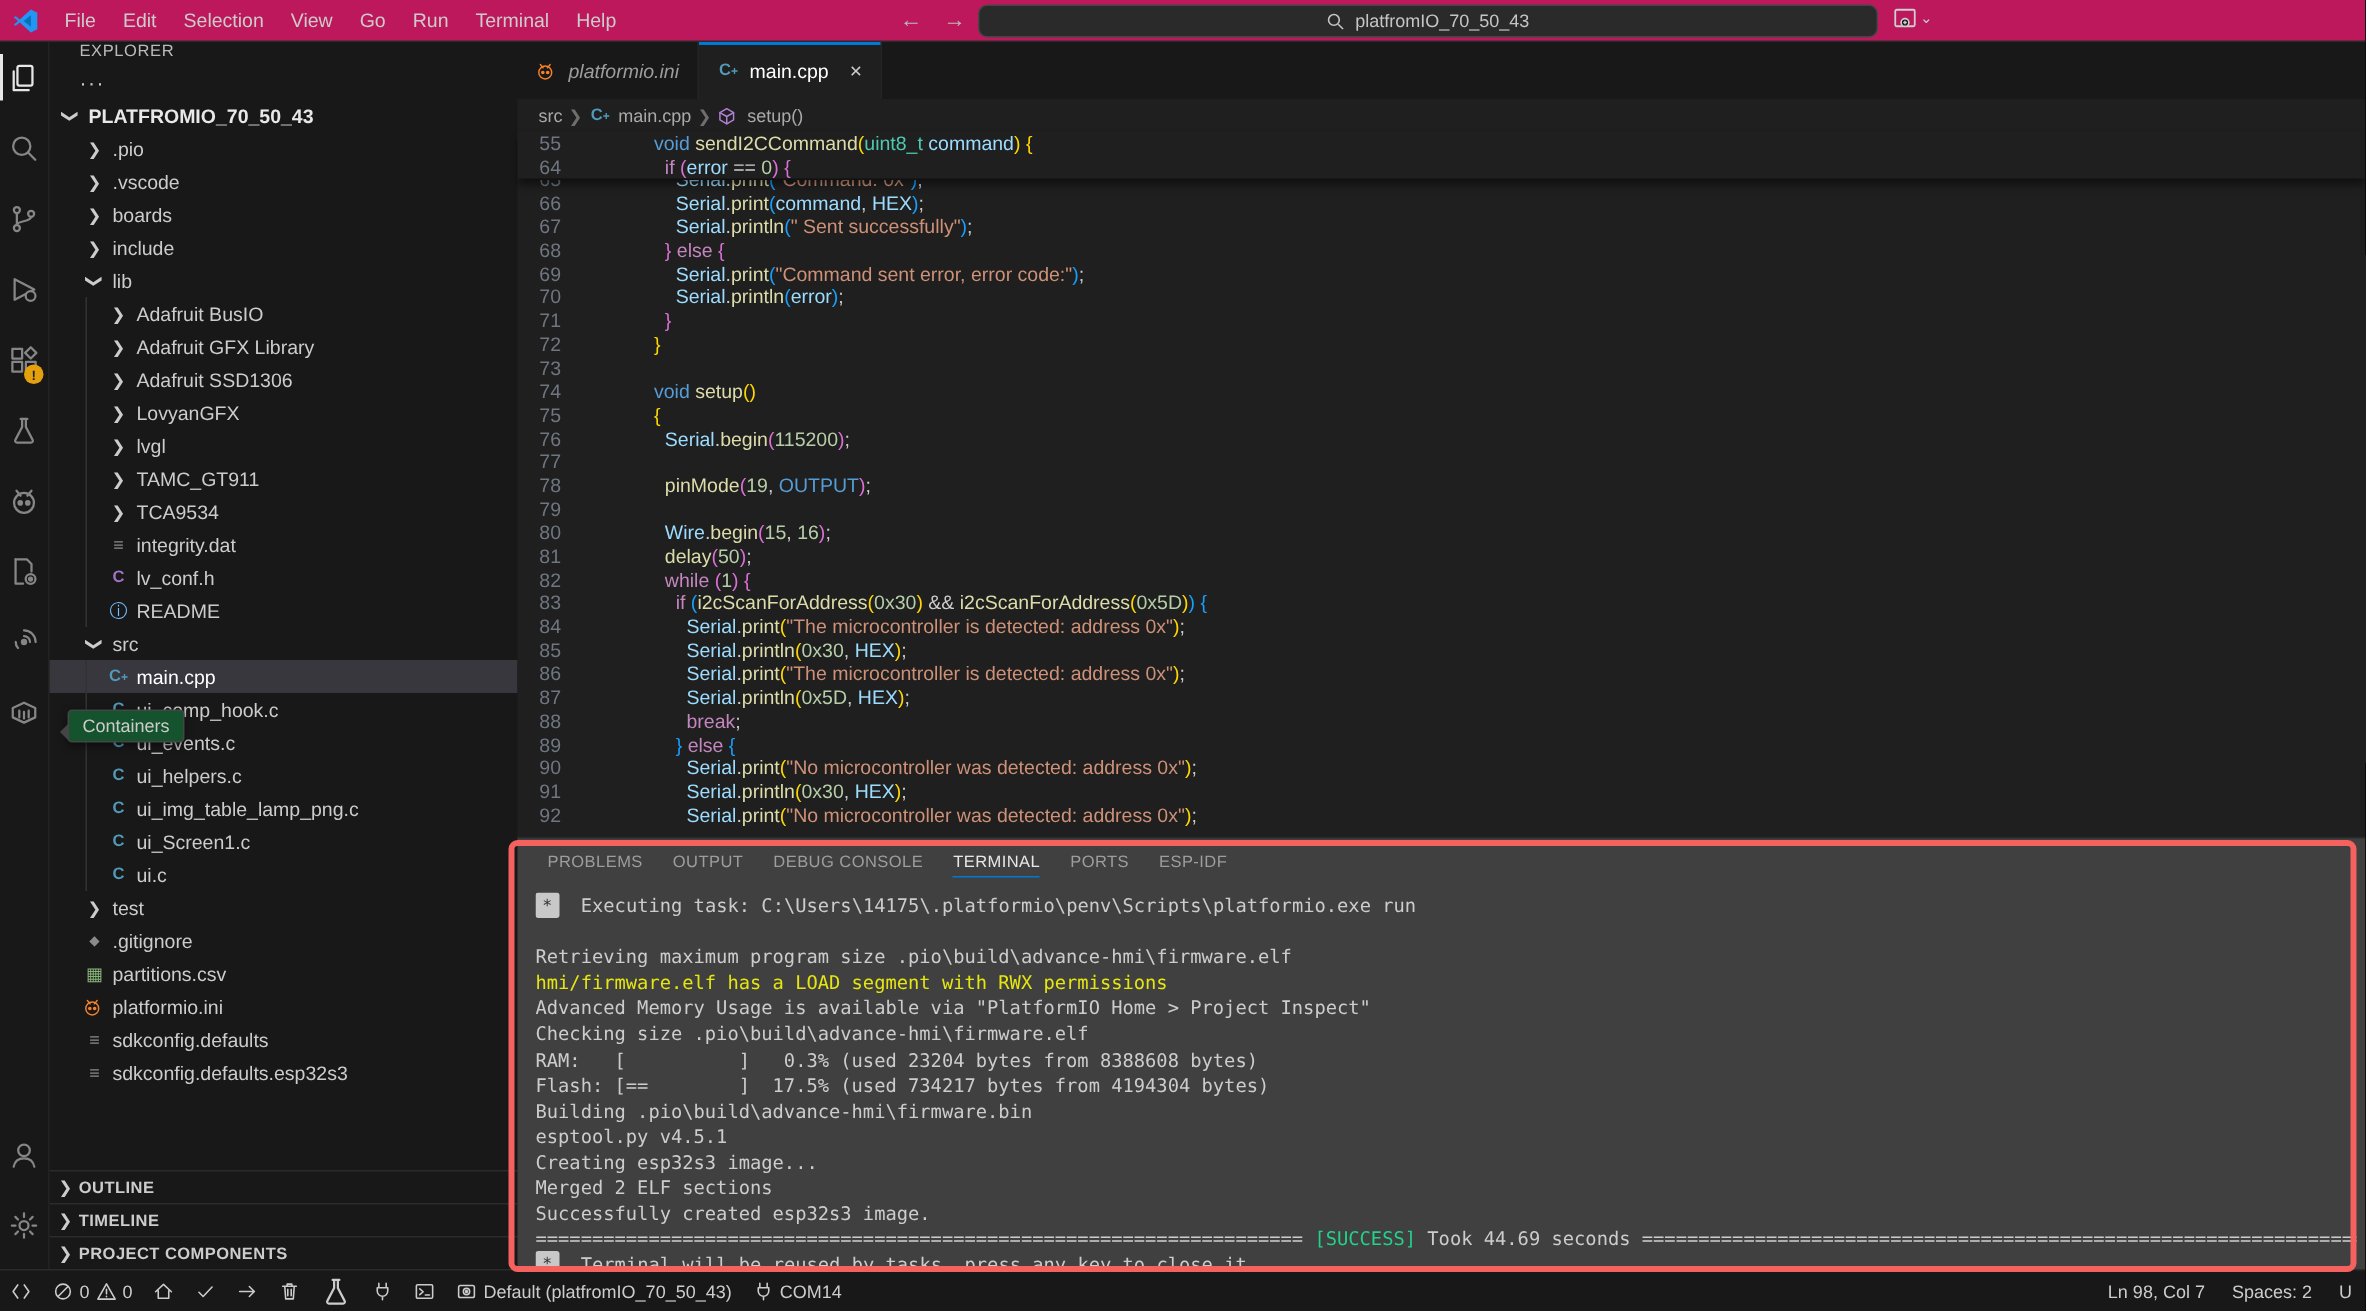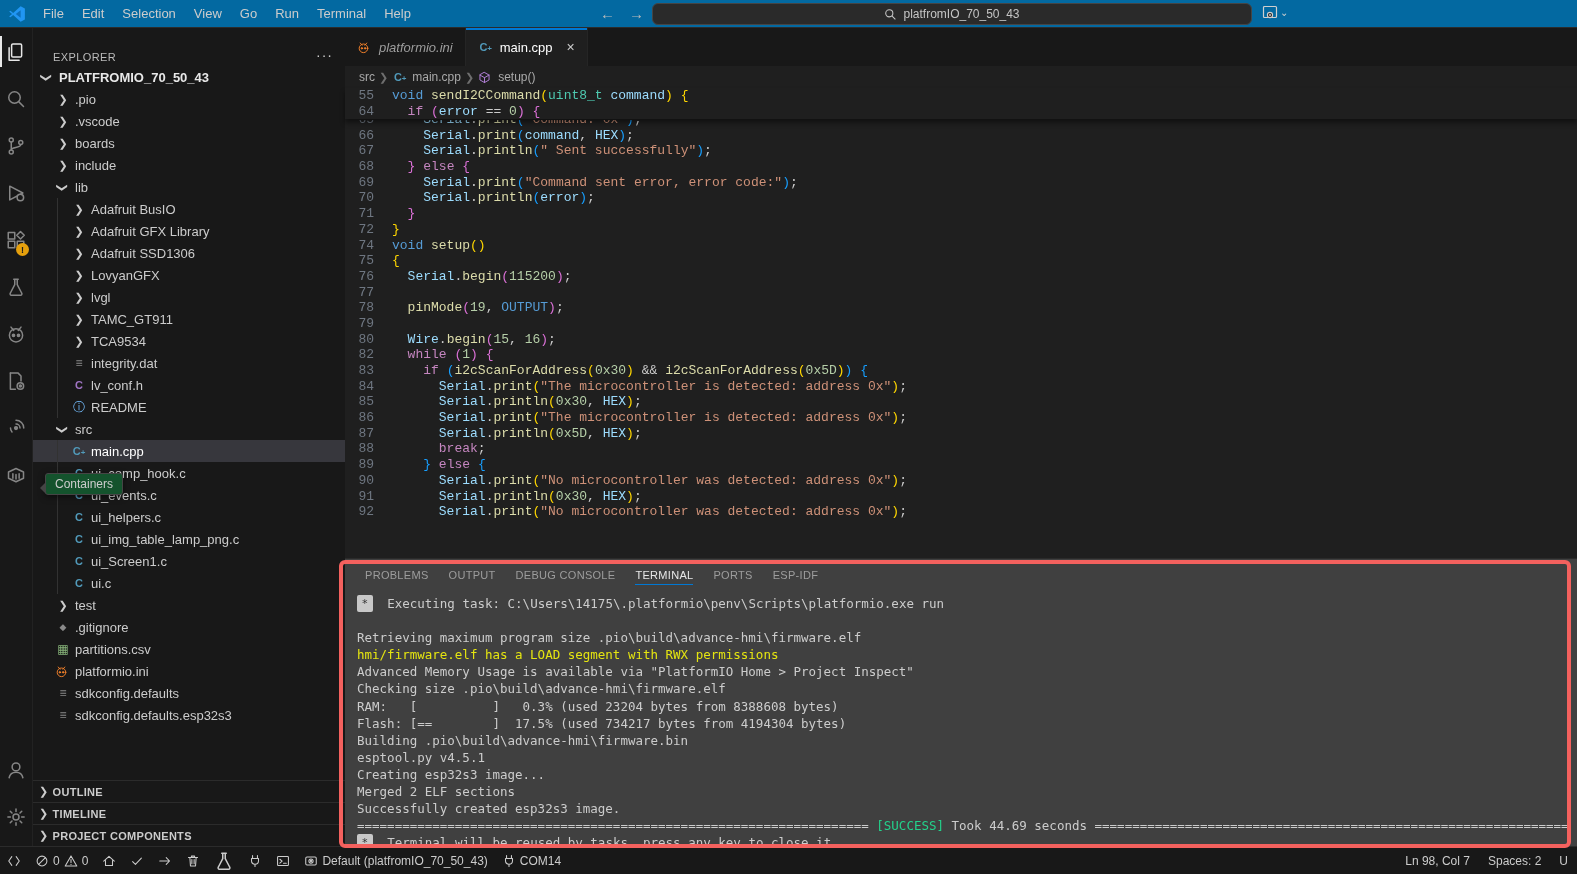--- a/index.html
+++ b/index.html
@@ -1,40 +1,40 @@
 <!DOCTYPE html>
 <html><head>
 <meta charset="utf-8">
 <style>
   * { margin:0; padding:0; box-sizing:border-box; }
   html,body { background:#000; }
   body { font-family:"Liberation Sans","DejaVu Sans",sans-serif; }
   #app { position:relative; width:1577px; height:874px; background:#181818; color:#ccc; overflow:hidden; font-size:13px; }
 
   
-  .titlebar { position:absolute; left:0; top:0; width:100%; height:28px; background:#0369a1; display:flex; align-items:center; border-bottom:1px solid #2b2b2b; }
+  .titlebar { position:absolute; left:0; top:0; width:100%; height:28px; background:#be185d; display:flex; align-items:center; border-bottom:1px solid #2b2b2b; }
   .vscode-logo { width:18px; height:18px; margin:0 8px 0 8px; flex:none; }
   .menus { display:flex; }
   .menu-item { padding:0 9px; line-height:28px; color:#cccccc; font-size:13px; cursor:default; }
   .nav-arrows { margin-left:180px; display:flex; gap:14px; color:#bbb; font-size:15px; }
   .searchbox { position:absolute; left:652px; top:3px; width:600px; height:22px; background:#2a2a2a; border:1px solid #454545; border-radius:6px; display:flex; align-items:center; justify-content:center; color:#c5c5c5; font-size:12px; gap:6px; }
   .layout-ctl { position:absolute; left:1262px; top:4px; display:flex; align-items:center; gap:2px; color:#cfcfcf; }
 
   
   .activitybar { position:absolute; left:0; top:28px; width:32px; height:818px; background:#181818; display:flex; flex-direction:column; align-items:center; }
   .ab-top { display:flex; flex-direction:column; flex:1; }
   .ab-bottom { display:flex; flex-direction:column; margin-bottom:6px; }
   .ab-item { position:relative; width:32px; height:47px; display:flex; align-items:center; justify-content:center; color:#868686; cursor:pointer; }
   .ab-item.active { color:#e7e7e7; }
   .ab-item.active::before { content:""; position:absolute; left:0; top:8px; bottom:8px; width:2px; background:#e7e7e7; }
   .ab-badge { position:absolute; right:3px; bottom:7px; width:13px; height:13px; border-radius:50%; background:#e5a00d; color:#1f1f1f; font-size:9px; font-weight:bold; display:flex; align-items:center; justify-content:center; }
 
   
   .sidebar { position:absolute; left:32px; top:28px; width:313px; height:818px; background:#181818; border-left:1px solid #222; }
-  .sb-header { height:35px; display:flex; align-items:flex-end; justify-content:space-between; padding:0 12px 0 20px; color:#bbbbbb; font-size:11px; letter-spacing:.4px; }
+  .sb-header { height:35px; display:flex; align-items:flex-start; justify-content:space-between; padding:0 12px 0 20px; color:#bbbbbb; font-size:11px; letter-spacing:.4px;flex-direction:column; }
   .sb-more { color:#cccccc; font-size:14px; letter-spacing:1px; cursor:pointer; }
   .tree { position:absolute; top:38px; left:0; right:0; }
   .tree-row { height:22px; display:flex; align-items:center; color:#cccccc; cursor:pointer; white-space:nowrap; position:relative; }
   .tree-row.selected { background:#37373d; color:#fff; }
   .tree-row.root { font-weight:bold; color:#e8e8e8; }
   .tr-slot { width:16px; flex:none; display:flex; align-items:center; justify-content:center; }
   .chev { font-family:"DejaVu Sans",sans-serif; color:#cccccc; font-size:11px; display:inline-block; }
   .chev.down { transform:rotate(90deg); }
   .fi { font-size:11px; font-weight:bold; width:16px; text-align:center; flex:none; }
   .fi-c { color:#519aba; } .fi-cpurple { color:#a074c4; } .fi-list { color:#8a8a8a; font-weight:normal; font-size:12px; }
@@ -51,21 +51,21 @@
   .editor { position:absolute; left:345px; top:28px; right:0; height:530px; background:#1f1f1f; }
   .tabbar { position:absolute; left:0; top:0; right:0; height:38px; background:#181818; display:flex; }
   .tab { height:38px; display:flex; align-items:center; gap:6px; padding:0 12px; font-size:13px; color:#9d9d9d; border-right:1px solid #252525; cursor:pointer; position:relative; }
   .tab.preview .tab-label { font-style:italic; }
   .tab.active { background:#1f1f1f; color:#ffffff; }
   .tab.active::before { content:""; position:absolute; left:0; right:0; top:0; height:2px; background:#0078d4; }
   .tab-close { margin-left:8px; color:#cccccc; font-size:14px; }
   .breadcrumb { position:absolute; left:0; top:38px; right:0; height:22px; display:flex; align-items:center; padding-left:14px; color:#a9a9a9; font-size:12px; gap:4px; background:#1f1f1f; }
   .bc-sep { color:#6e6e6e; font-size:11px; }
   .bc-item { display:flex; align-items:center; gap:4px; cursor:pointer; }
-  .code-font, .code-line, .sticky-row { font-family:Liberation Mono, monospace; font-size:13px; }
+  .code-font, .code-line, .sticky-row { font-family:Liberation Sans, sans-serif; font-size:13px;gap:44px; }
   .sticky { position:absolute; left:0; top:60px; right:0; background:#1f1f1f; box-shadow:0 4px 5px rgba(0,0,0,.45); z-index:5; }
   .code-area { position:absolute; left:0; top:92px; right:0; bottom:0; overflow:hidden; }
   .code-line, .sticky-row { display:flex; height:15.7px; line-height:15.7px; white-space:pre; }
   .gutter { width:47px; flex:none; text-align:right; color:#6e7681; padding-right:18px; }
   .tk-k1 { color:#569cd6; } .tk-k2 { color:#c586c0; } .tk-fn { color:#dcdcaa; } .tk-ty { color:#4ec9b0; }
   .tk-va { color:#9cdcfe; } .tk-nu { color:#b5cea8; } .tk-st { color:#ce9178; } .tk-pu { color:#cccccc; }
   .tk-b1 { color:#ffd700; } .tk-b2 { color:#da70d6; } .tk-b3 { color:#179fff; }
 
   
   .panel { position:absolute; left:345px; top:558px; right:0; height:288px; background:#404040; border-top:1px solid #2b2b2b; }
@@ -469,27 +469,29 @@
     <div class="code-area">
       <div style="margin-top:-8px">
           <div class="code-line"><span class="gutter">65</span><span class="ltext"><span class="tk-pu">    </span><span class="tk-va">Serial</span><span class="tk-pu">.</span><span class="tk-fn">print</span><span class="tk-b3">(</span><span class="tk-st">"Command: 0x"</span><span class="tk-b3">)</span><span class="tk-pu">;</span></span></div>
           <div class="code-line"><span class="gutter">66</span><span class="ltext"><span class="tk-pu">    </span><span class="tk-va">Serial</span><span class="tk-pu">.</span><span class="tk-fn">print</span><span class="tk-b3">(</span><span class="tk-va">command</span><span class="tk-pu">, </span><span class="tk-va">HEX</span><span class="tk-b3">)</span><span class="tk-pu">;</span></span></div>
           <div class="code-line"><span class="gutter">67</span><span class="ltext"><span class="tk-pu">    </span><span class="tk-va">Serial</span><span class="tk-pu">.</span><span class="tk-fn">println</span><span class="tk-b3">(</span><span class="tk-st">" Sent successfully"</span><span class="tk-b3">)</span><span class="tk-pu">;</span></span></div>
           <div class="code-line"><span class="gutter">68</span><span class="ltext"><span class="tk-pu">  </span><span class="tk-b2">}</span><span class="tk-pu"> </span><span class="tk-k2">else</span><span class="tk-pu"> </span><span class="tk-b2">{</span></span></div>
           <div class="code-line"><span class="gutter">69</span><span class="ltext"><span class="tk-pu">    </span><span class="tk-va">Serial</span><span class="tk-pu">.</span><span class="tk-fn">print</span><span class="tk-b3">(</span><span class="tk-st">"Command sent error, error code:"</span><span class="tk-b3">)</span><span class="tk-pu">;</span></span></div>
           <div class="code-line"><span class="gutter">70</span><span class="ltext"><span class="tk-pu">    </span><span class="tk-va">Serial</span><span class="tk-pu">.</span><span class="tk-fn">println</span><span class="tk-b3">(</span><span class="tk-va">error</span><span class="tk-b3">)</span><span class="tk-pu">;</span></span></div>
           <div class="code-line"><span class="gutter">71</span><span class="ltext"><span class="tk-pu">  </span><span class="tk-b2">}</span></span></div>
           <div class="code-line"><span class="gutter">72</span><span class="ltext"><span class="tk-b1">}</span></span></div>
+          <div class="code-line"><span class="gutter">73</span><span class="ltext"></span></div>
           <div class="code-line"><span class="gutter">74</span><span class="ltext"><span class="tk-k1">void </span><span class="tk-fn">setup</span><span class="tk-b1">()</span></span></div>
           <div class="code-line"><span class="gutter">75</span><span class="ltext"><span class="tk-b1">{</span></span></div>
           <div class="code-line"><span class="gutter">76</span><span class="ltext"><span class="tk-pu">  </span><span class="tk-va">Serial</span><span class="tk-pu">.</span><span class="tk-fn">begin</span><span class="tk-b2">(</span><span class="tk-nu">115200</span><span class="tk-b2">)</span><span class="tk-pu">;</span></span></div>
           <div class="code-line"><span class="gutter">77</span><span class="ltext"></span></div>
           <div class="code-line"><span class="gutter">78</span><span class="ltext"><span class="tk-pu">  </span><span class="tk-fn">pinMode</span><span class="tk-b2">(</span><span class="tk-nu">19</span><span class="tk-pu">, </span><span class="tk-k1">OUTPUT</span><span class="tk-b2">)</span><span class="tk-pu">;</span></span></div>
           <div class="code-line"><span class="gutter">79</span><span class="ltext"></span></div>
           <div class="code-line"><span class="gutter">80</span><span class="ltext"><span class="tk-pu">  </span><span class="tk-va">Wire</span><span class="tk-pu">.</span><span class="tk-fn">begin</span><span class="tk-b2">(</span><span class="tk-nu">15</span><span class="tk-pu">, </span><span class="tk-nu">16</span><span class="tk-b2">)</span><span class="tk-pu">;</span></span></div>
+          <div class="code-line"><span class="gutter">81</span><span class="ltext"><span class="tk-pu">  </span><span class="tk-fn">delay</span><span class="tk-b2">(</span><span class="tk-nu">50</span><span class="tk-b2">)</span><span class="tk-pu">;</span></span></div>
           <div class="code-line"><span class="gutter">82</span><span class="ltext"><span class="tk-pu">  </span><span class="tk-k2">while</span><span class="tk-pu"> </span><span class="tk-b2">(</span><span class="tk-nu">1</span><span class="tk-b2">)</span><span class="tk-pu"> </span><span class="tk-b2">{</span></span></div>
           <div class="code-line"><span class="gutter">83</span><span class="ltext"><span class="tk-pu">    </span><span class="tk-k2">if</span><span class="tk-pu"> </span><span class="tk-b3">(</span><span class="tk-fn">i2cScanForAddress</span><span class="tk-b1">(</span><span class="tk-nu">0x30</span><span class="tk-b1">)</span><span class="tk-pu"> &amp;&amp; </span><span class="tk-fn">i2cScanForAddress</span><span class="tk-b1">(</span><span class="tk-nu">0x5D</span><span class="tk-b1">)</span><span class="tk-b3">)</span><span class="tk-pu"> </span><span class="tk-b3">{</span></span></div>
           <div class="code-line"><span class="gutter">84</span><span class="ltext"><span class="tk-pu">      </span><span class="tk-va">Serial</span><span class="tk-pu">.</span><span class="tk-fn">print</span><span class="tk-b1">(</span><span class="tk-st">"The microcontroller is detected: address 0x"</span><span class="tk-b1">)</span><span class="tk-pu">;</span></span></div>
           <div class="code-line"><span class="gutter">85</span><span class="ltext"><span class="tk-pu">      </span><span class="tk-va">Serial</span><span class="tk-pu">.</span><span class="tk-fn">println</span><span class="tk-b1">(</span><span class="tk-nu">0x30</span><span class="tk-pu">, </span><span class="tk-va">HEX</span><span class="tk-b1">)</span><span class="tk-pu">;</span></span></div>
           <div class="code-line"><span class="gutter">86</span><span class="ltext"><span class="tk-pu">      </span><span class="tk-va">Serial</span><span class="tk-pu">.</span><span class="tk-fn">print</span><span class="tk-b1">(</span><span class="tk-st">"The microcontroller is detected: address 0x"</span><span class="tk-b1">)</span><span class="tk-pu">;</span></span></div>
           <div class="code-line"><span class="gutter">87</span><span class="ltext"><span class="tk-pu">      </span><span class="tk-va">Serial</span><span class="tk-pu">.</span><span class="tk-fn">println</span><span class="tk-b1">(</span><span class="tk-nu">0x5D</span><span class="tk-pu">, </span><span class="tk-va">HEX</span><span class="tk-b1">)</span><span class="tk-pu">;</span></span></div>
           <div class="code-line"><span class="gutter">88</span><span class="ltext"><span class="tk-pu">      </span><span class="tk-k2">break</span><span class="tk-pu">;</span></span></div>
           <div class="code-line"><span class="gutter">89</span><span class="ltext"><span class="tk-pu">    </span><span class="tk-b3">}</span><span class="tk-pu"> </span><span class="tk-k2">else</span><span class="tk-pu"> </span><span class="tk-b3">{</span></span></div>
           <div class="code-line"><span class="gutter">90</span><span class="ltext"><span class="tk-pu">      </span><span class="tk-va">Serial</span><span class="tk-pu">.</span><span class="tk-fn">print</span><span class="tk-b1">(</span><span class="tk-st">"No microcontroller was detected: address 0x"</span><span class="tk-b1">)</span><span class="tk-pu">;</span></span></div>
           <div class="code-line"><span class="gutter">91</span><span class="ltext"><span class="tk-pu">      </span><span class="tk-va">Serial</span><span class="tk-pu">.</span><span class="tk-fn">println</span><span class="tk-b1">(</span><span class="tk-nu">0x30</span><span class="tk-pu">, </span><span class="tk-va">HEX</span><span class="tk-b1">)</span><span class="tk-pu">;</span></span></div>

